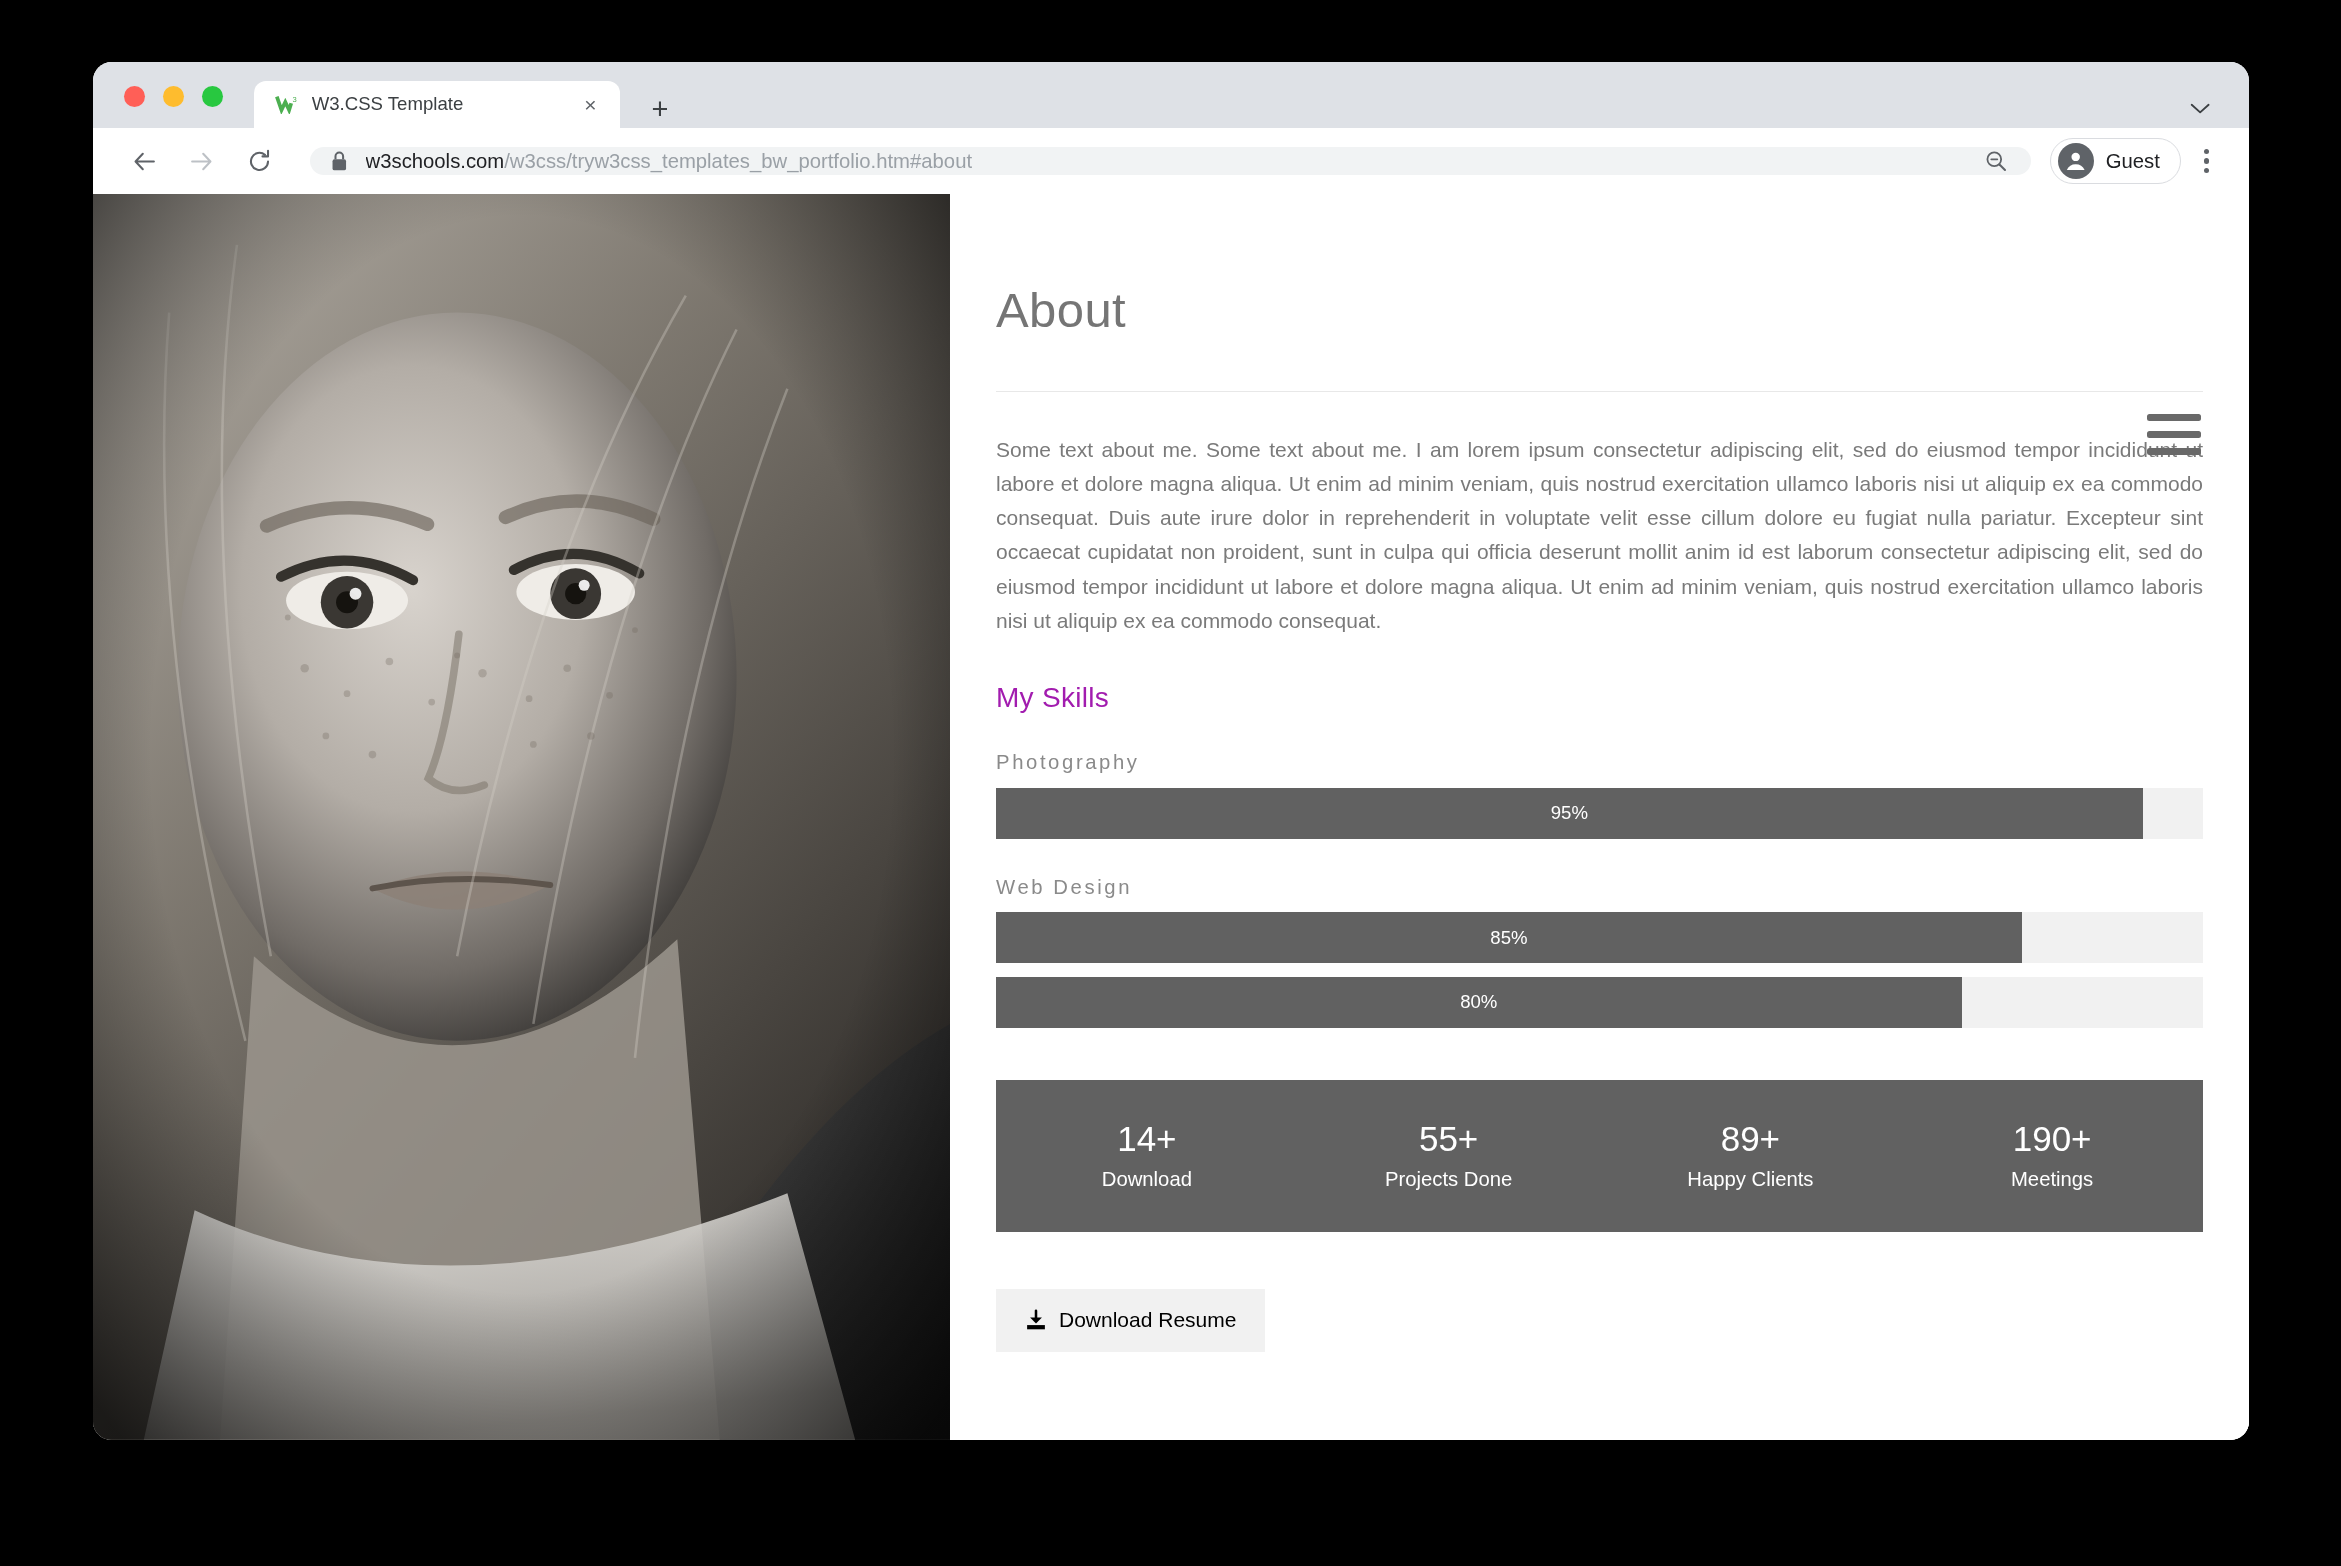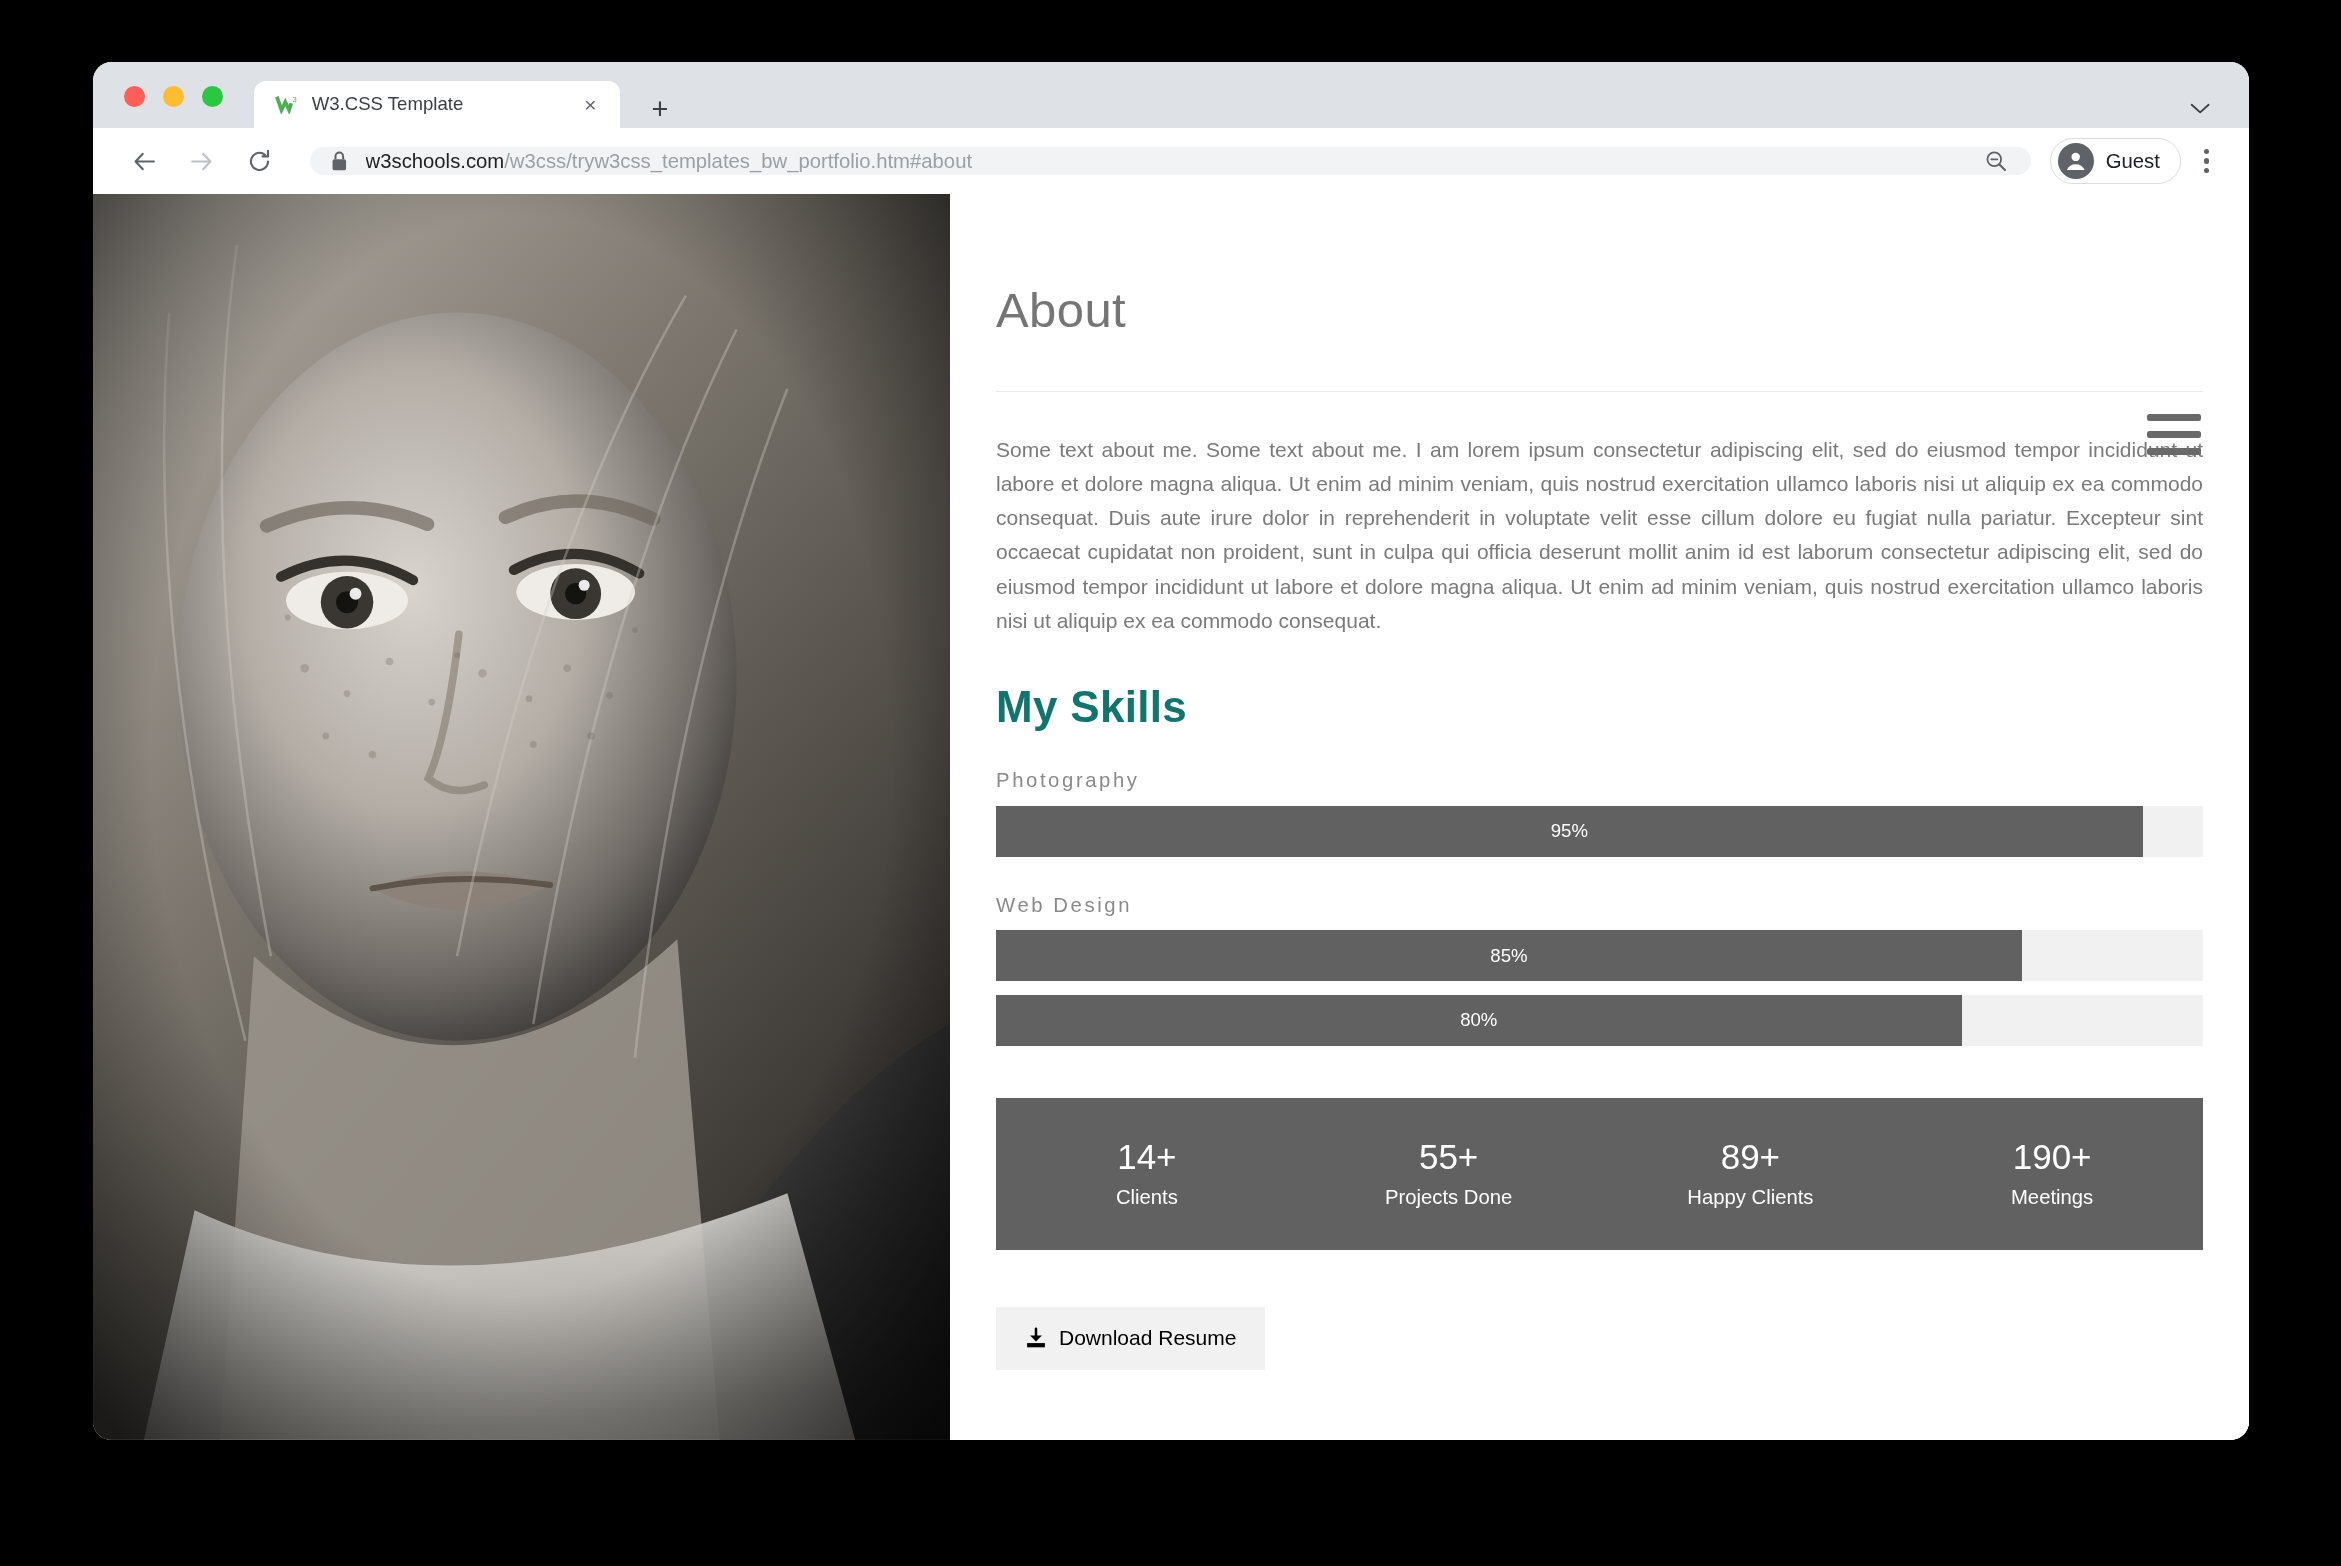--- a/index.html
+++ b/index.html
@@ -176,21 +176,21 @@
     margin-top: 53px;
   }
   #about-paragraph {
     margin-top: 41px;
     font-size: 21px; line-height: 1.63;
     color: #7a7a7a;
     text-align: justify;
   }
 
   h2.section-heading {
-    font-size: 44px; font-weight: 700; color: #0f766e;
+    font-size: 28px; font-weight: 400; color: #a21caf;
     margin-top: 44px; letter-spacing: 0.3px;
   }
 
   .skill-label {
     font-size: 20.3px; color: #8a8a8a;
     letter-spacing: 2.6px;
     margin-top: 37px;
   }
   .skill-track {
     margin-top: 13.5px;
@@ -439,21 +439,21 @@
 
       
       <div class="skill-track">
         <div class="skill-fill" style="width:80%">80%</div>
       </div>
 
       
       <div id="stats-band">
         <div class="stat-cell">
           <div class="stat-value">14+</div>
-          <div class="stat-label">Clients</div>
+          <div class="stat-label">Download</div>
         </div>
         <div class="stat-cell">
           <div class="stat-value">55+</div>
           <div class="stat-label">Projects Done</div>
         </div>
         <div class="stat-cell">
           <div class="stat-value">89+</div>
           <div class="stat-label">Happy Clients</div>
         </div>
         <div class="stat-cell">

